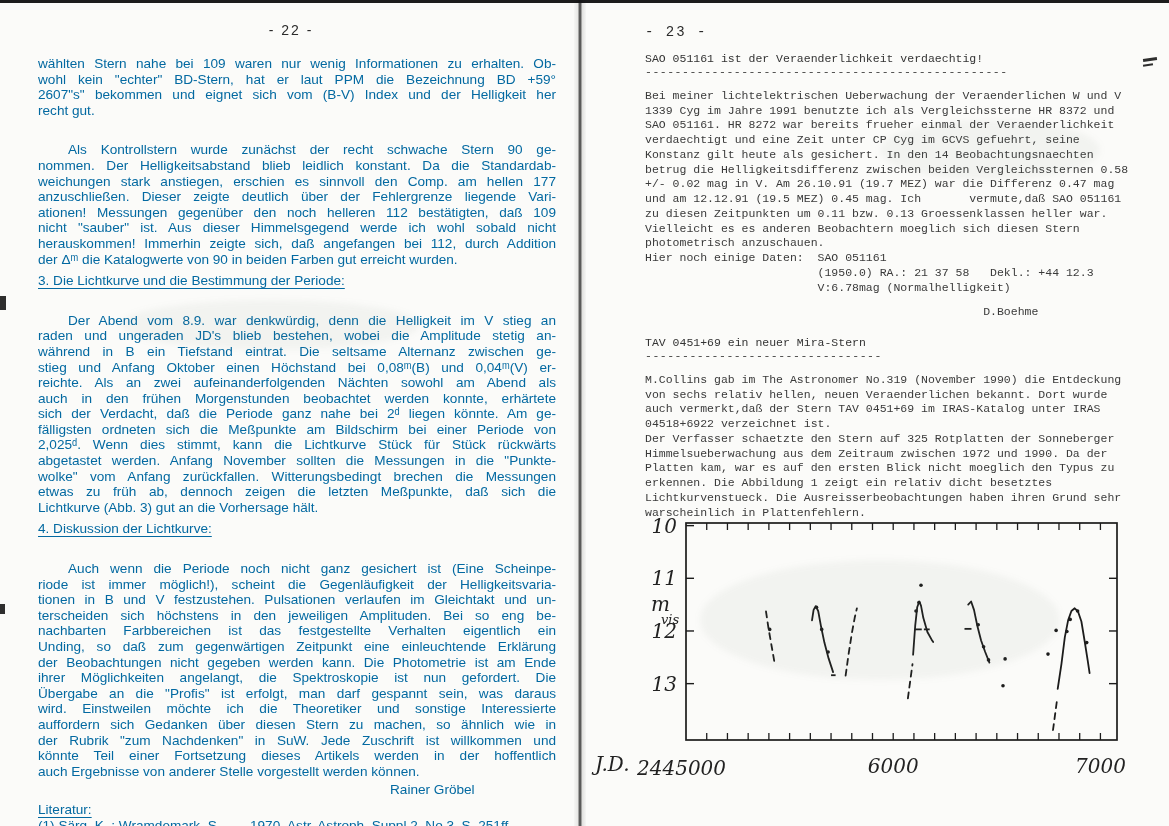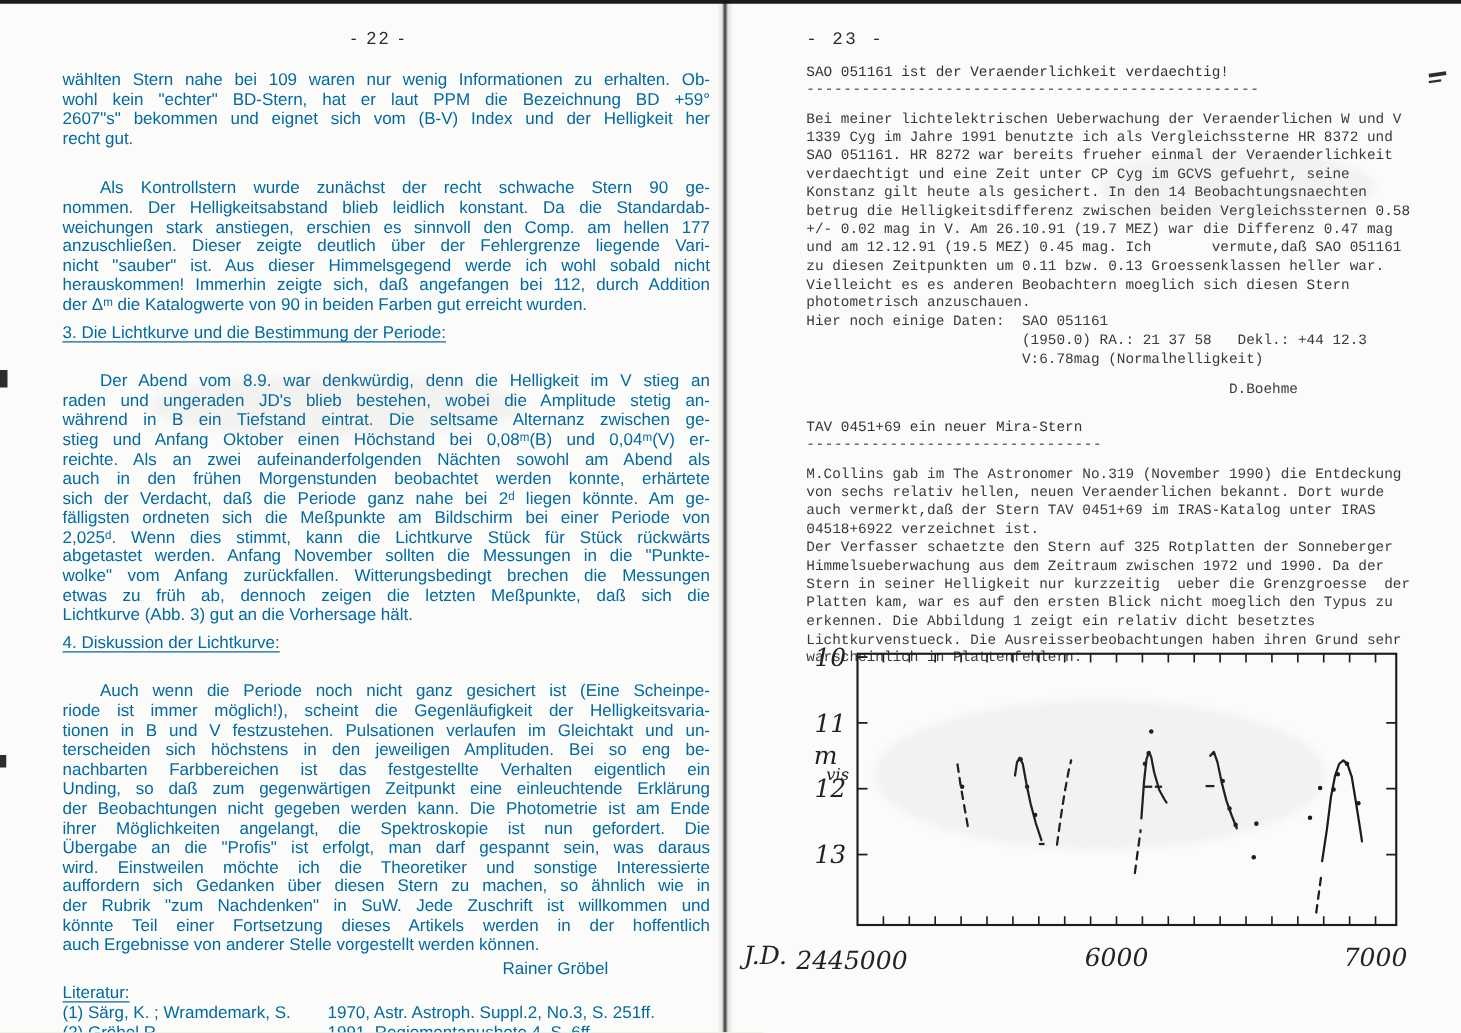--- a/index.html
+++ b/index.html
@@ -3,21 +3,21 @@
 <meta charset="utf-8">
 <title>Scan</title>
 <style>
   html,body{margin:0;padding:0;background:#e8e7e4;}
   .scan{position:relative;width:1169px;height:826px;background:#fbfbf9;overflow:hidden;
         font-family:"Liberation Sans","DejaVu Sans",sans-serif;color:#262626;}
   .topstrip{position:absolute;left:0;top:0;width:1169px;height:3px;background:#1c1c1c;}
   .spine{position:absolute;left:574px;top:0;width:12px;height:826px;
          background:linear-gradient(90deg,rgba(0,0,0,0.02),rgba(0,0,0,0.08) 30%,rgba(20,20,20,0.85) 50%,rgba(0,0,0,0.10) 70%,rgba(0,0,0,0.02));}
   .page{position:absolute;top:0;height:826px;}
-  .page.left{left:12px;width:473px;}
+  .page.left{left:0;width:473px;}
   .page.right{left:585px;width:584px;}
   .pagenum{position:absolute;font-size:14px;letter-spacing:2px;color:#2b2b2b;}
   .pagenum.l{left:38px;top:22px;width:506px;text-align:center;}
   .pagenum.r{left:60px;top:24px;width:440px;text-align:left;font-family:"Liberation Mono","DejaVu Sans Mono",monospace;}
   .ltext{position:absolute;left:38px;top:56px;width:518px;font-size:13.6px;line-height:15.6px;color:#0369a1;}
   .jline{text-align:justify;text-align-last:justify;white-space:normal;}
   .jline.lastline{text-align-last:left;}
   .jline.ind{text-indent:30px;margin-top:24px;}
   .lhead{margin:6px 0 3px 0;text-decoration:underline;text-underline-offset:3px;}
   .lsig{margin-top:3px;padding-left:352px;}
@@ -48,20 +48,21 @@
     <div class="pagenum l">- 22 -</div>
     <div class="ltext">
         <div class="jline">wählten Stern nahe bei 109 waren nur wenig Informationen zu erhalten. Ob-</div>
         <div class="jline">wohl kein "echter" BD-Stern, hat er laut PPM die Bezeichnung BD +59°</div>
         <div class="jline">2607"s" bekommen und eignet sich vom (B-V) Index und der Helligkeit her</div>
         <div class="jline lastline">recht gut.</div>
         <div class="jline ind">Als Kontrollstern wurde zunächst der recht schwache Stern 90 ge-</div>
         <div class="jline">nommen. Der Helligkeitsabstand blieb leidlich konstant. Da die Standardab-</div>
         <div class="jline">weichungen stark anstiegen, erschien es sinnvoll den Comp. am hellen 177</div>
         <div class="jline">anzuschließen. Dieser zeigte deutlich über der Fehlergrenze liegende Vari-</div>
+        <div class="jline">ationen! Messungen gegenüber den noch helleren 112 bestätigten, daß 109</div>
         <div class="jline">nicht "sauber" ist. Aus dieser Himmelsgegend werde ich wohl sobald nicht</div>
         <div class="jline">herauskommen! Immerhin zeigte sich, daß angefangen bei 112, durch Addition</div>
         <div class="jline lastline">der Δᵐ die Katalogwerte von 90 in beiden Farben gut erreicht wurden.</div>
         <div class="lhead">3. Die Lichtkurve und die Bestimmung der Periode:</div>
         <div class="jline ind">Der Abend vom 8.9. war denkwürdig, denn die Helligkeit im V stieg an</div>
         <div class="jline">raden und ungeraden JD's blieb bestehen, wobei die Amplitude stetig an-</div>
         <div class="jline">während in B ein Tiefstand eintrat. Die seltsame Alternanz zwischen ge-</div>
         <div class="jline">stieg und Anfang Oktober einen Höchstand bei 0,08ᵐ(B) und 0,04ᵐ(V) er-</div>
         <div class="jline">reichte. Als an zwei aufeinanderfolgenden Nächten sowohl am Abend als</div>
         <div class="jline">auch in den frühen Morgenstunden beobachtet werden konnte, erhärtete</div>
@@ -119,21 +120,20 @@
         <div style="height: 16px;"></div>
         <div class="mline title">TAV 0451+69 ein neuer Mira-Stern</div>
         <div class="mline dash">--------------------------------</div>
         <div style="height: 13px;"></div>
         <div class="mline ">M.Collins gab im The Astronomer No.319 (November 1990) die Entdeckung</div>
         <div class="mline ">von sechs relativ hellen, neuen Veraenderlichen bekannt. Dort wurde</div>
         <div class="mline ">auch vermerkt,daß der Stern TAV 0451+69 im IRAS-Katalog unter IRAS</div>
         <div class="mline ">04518+6922 verzeichnet ist.</div>
         <div class="mline ">Der Verfasser schaetzte den Stern auf 325 Rotplatten der Sonneberger</div>
         <div class="mline ">Himmelsueberwachung aus dem Zeitraum zwischen 1972 und 1990. Da der</div>
-        <div class="mline ">Stern in seiner Helligkeit nur kurzzeitig  ueber die Grenzgroesse  der</div>
         <div class="mline ">Platten kam, war es auf den ersten Blick nicht moeglich den Typus zu</div>
         <div class="mline ">erkennen. Die Abbildung 1 zeigt ein relativ dicht besetztes</div>
         <div class="mline ">Lichtkurvenstueck. Die Ausreisserbeobachtungen haben ihren Grund sehr</div>
         <div class="mline ">warscheinlich in Plattenfehlern.</div>
       </div>
     <svg class="chart" width="580" height="305" viewBox="0 0 580 305">
         <rect x="101" y="10" width="431" height="217" fill="none" stroke="#1c1c1c" stroke-width="1.7"></rect>
         <line x1="121.72115384615384" y1="10" x2="121.72115384615384" y2="17" stroke="#1c1c1c" stroke-width="1.3"></line>
         <line x1="121.72115384615384" y1="227" x2="121.72115384615384" y2="220" stroke="#1c1c1c" stroke-width="1.3"></line>
         <line x1="142.44230769230768" y1="10" x2="142.44230769230768" y2="17" stroke="#1c1c1c" stroke-width="1.3"></line>

